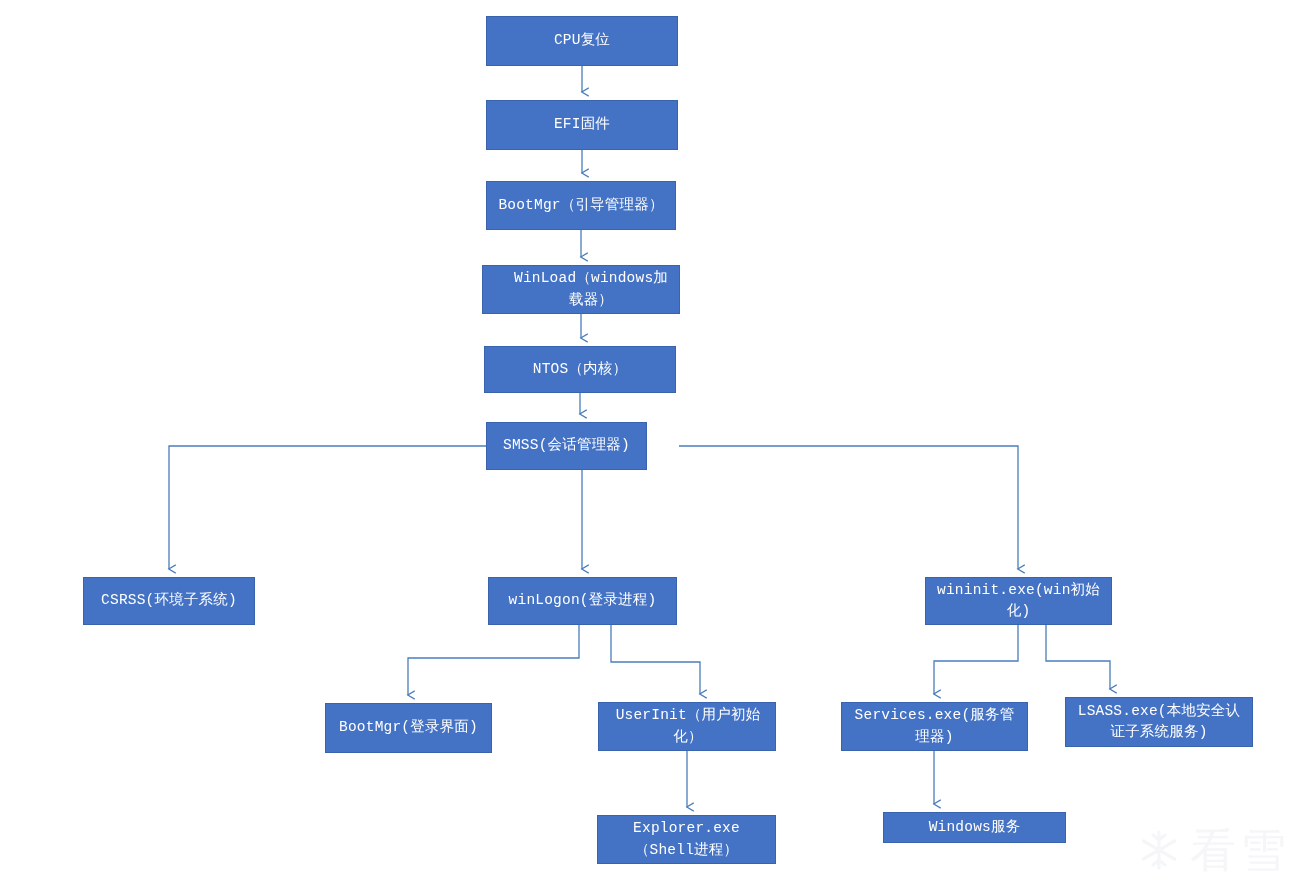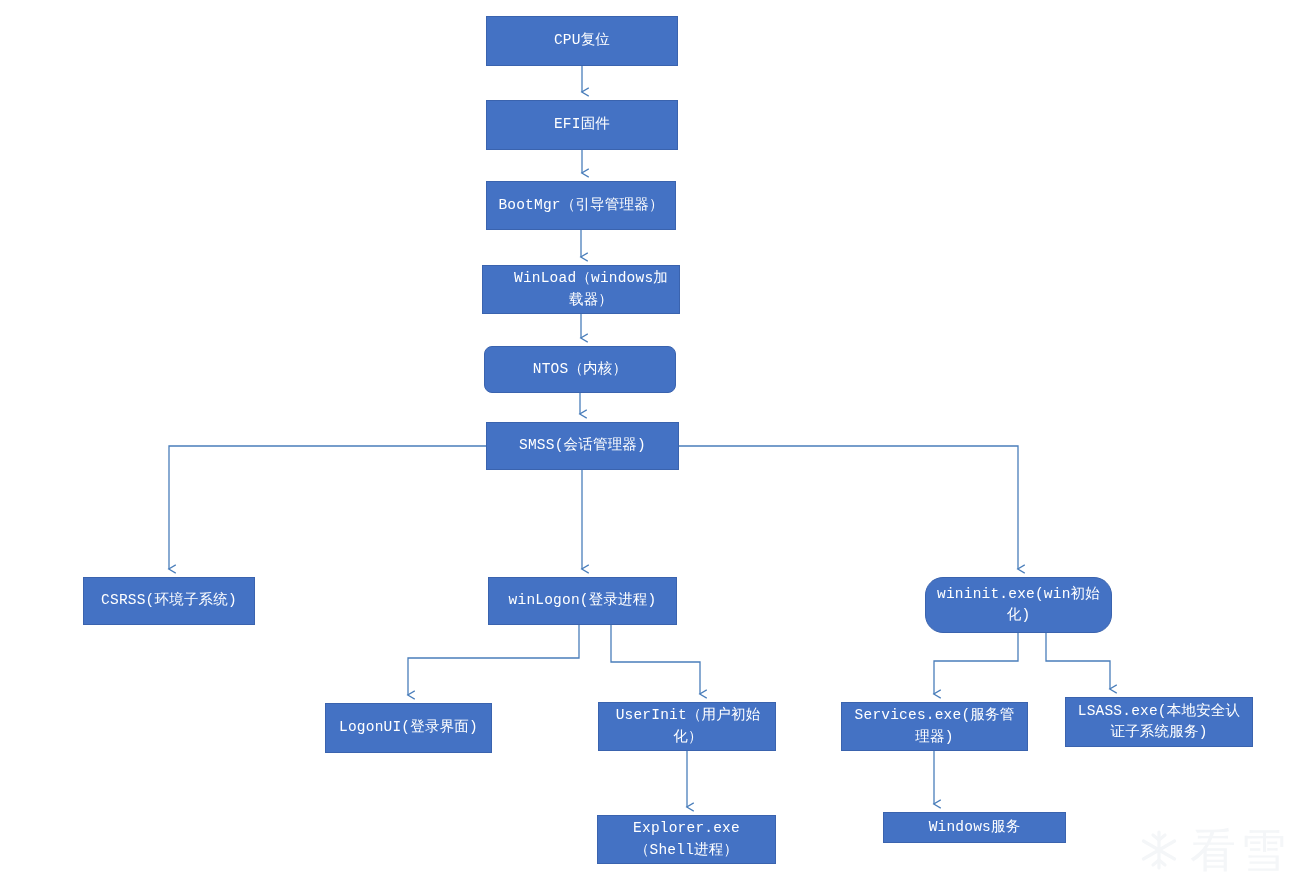--- a/index.html
+++ b/index.html
@@ -98,37 +98,37 @@
   </div>
   <div class="node" style="left: 486px; top: 100px; width: 192px; height: 50px;">
     <span>EFI固件</span>
   </div>
   <div class="node" style="left: 486px; top: 181px; width: 190px; height: 49px;">
     <span>BootMgr（引导管理器）</span>
   </div>
   <div class="node" style="left: 482px; top: 265px; width: 198px; height: 49px; padding-left: 26px;">
     <span>WinLoad（windows加载器）</span>
   </div>
-  <div class="node" style="left: 484px; top: 346px; width: 192px; height: 47px; border-radius: 8px;">
+  <div class="node" style="left: 484px; top: 346px; width: 192px; height: 47px;">
     <span>NTOS（内核）</span>
   </div>
-  <div class="node" style="left: 486px; top: 422px; width: 193px; height: 48px;">
+  <div class="node" style="left: 486px; top: 422px; width: 161px; height: 48px;">
     <span>SMSS(会话管理器)</span>
   </div>
   <div class="node" style="left: 83px; top: 577px; width: 172px; height: 48px; text-align: center;">
     <span>CSRSS(环境子系统)</span>
   </div>
   <div class="node" style="left: 488px; top: 577px; width: 189px; height: 48px;">
     <span>winLogon(登录进程)</span>
   </div>
-  <div class="node" style="left: 925px; top: 577px; width: 187px; height: 56px; border-radius: 18px;">
+  <div class="node" style="left: 925px; top: 577px; width: 187px; height: 48px;">
     <span>wininit.exe(win初始化)</span>
   </div>
   <div class="node" style="left: 325px; top: 703px; width: 167px; height: 50px;">
-    <span>LogonUI(登录界面)</span>
+    <span>BootMgr(登录界面)</span>
   </div>
   <div class="node" style="left: 598px; top: 702px; width: 178px; height: 49px; padding-left: 8px;">
     <span>UserInit（用户初始化）</span>
   </div>
   <div class="node" style="left: 841px; top: 702px; width: 187px; height: 49px;">
     <span>Services.exe(服务管理器)</span>
   </div>
   <div class="node" style="left: 1065px; top: 697px; width: 188px; height: 50px;">
     <span>LSASS.exe(本地安全认证子系统服务)</span>
   </div>

